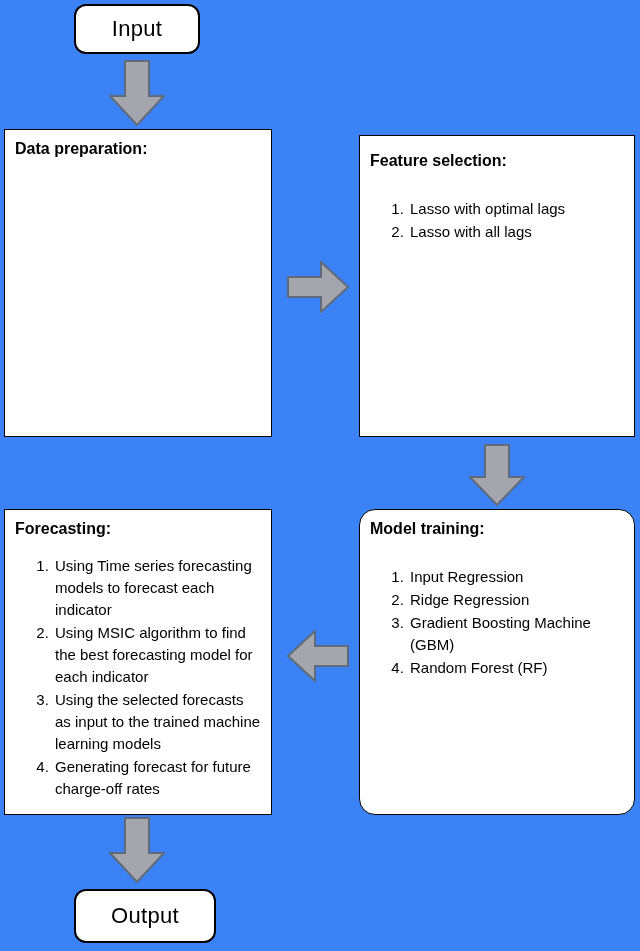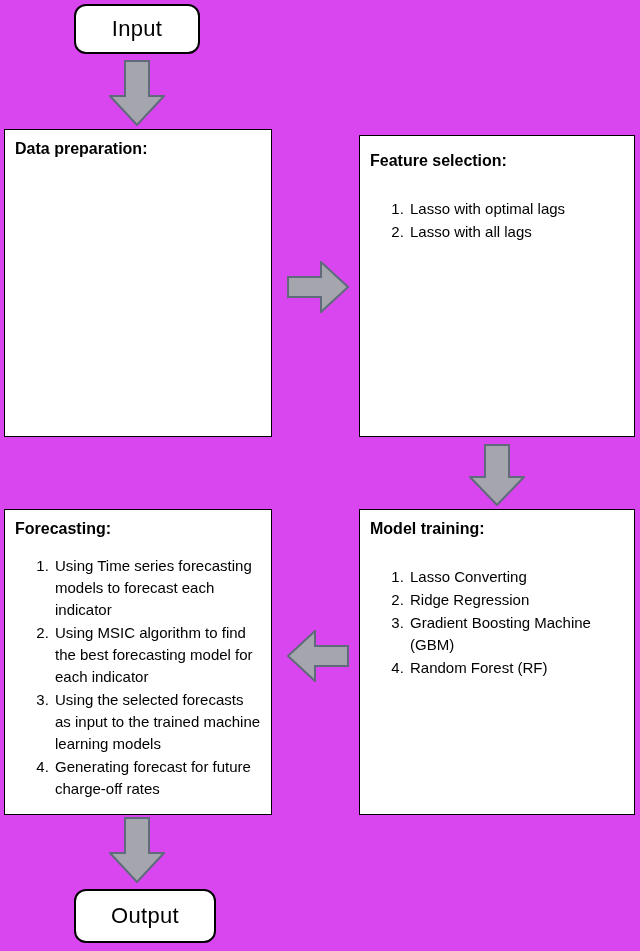--- a/index.html
+++ b/index.html
@@ -4,21 +4,21 @@
 <style>
   html, body {
     margin: 0;
     padding: 0;
     background: #ffffff;
   }
   .canvas {
     position: relative;
     width: 640px;
     height: 951px;
-    background: #d946ef;
+    background: #3b82f6;
     font-family: "Liberation Sans", sans-serif;
     color: var(--text-color, #000000);
     overflow: hidden;
     text-decoration: underline;
   }
   .terminal {
     position: absolute;
     box-sizing: border-box;
     border: 2px solid var(--box-border, #000000);
     border-radius: 12px;
@@ -88,24 +88,24 @@
     <ol>
         <li>Lasso with optimal lags</li>
         <li>Lasso with all lags</li>
       </ol>
   </div>
 
   <svg class="arrow" style="left:469px; top:444px;" width="56" height="62" viewBox="0 0 56 62">
     <polygon points="16,1 40,1 40,33 55,33 28,61 1,33 16,33"></polygon>
   </svg>
 
-  <div class="box" style="left:359px; top:509px; width:276px; height:306px;">
+  <div class="box" style="left:359px; top:509px; width:276px; height:306px;border-radius:16px;">
     <div class="box-title">Model training:</div>
     <ol>
-        <li>Lasso Converting</li>
+        <li>Input Regression</li>
         <li>Ridge Regression</li>
         <li>Gradient Boosting Machine (GBM)</li>
         <li>Random Forest (RF)</li>
       </ol>
   </div>
 
   <svg class="arrow" style="left:287px; top:630px;" width="62" height="52" viewBox="0 0 62 52">
     <polygon points="61,16 28,16 28,1 1,26 28,51 28,36 61,36"></polygon>
   </svg>
 

